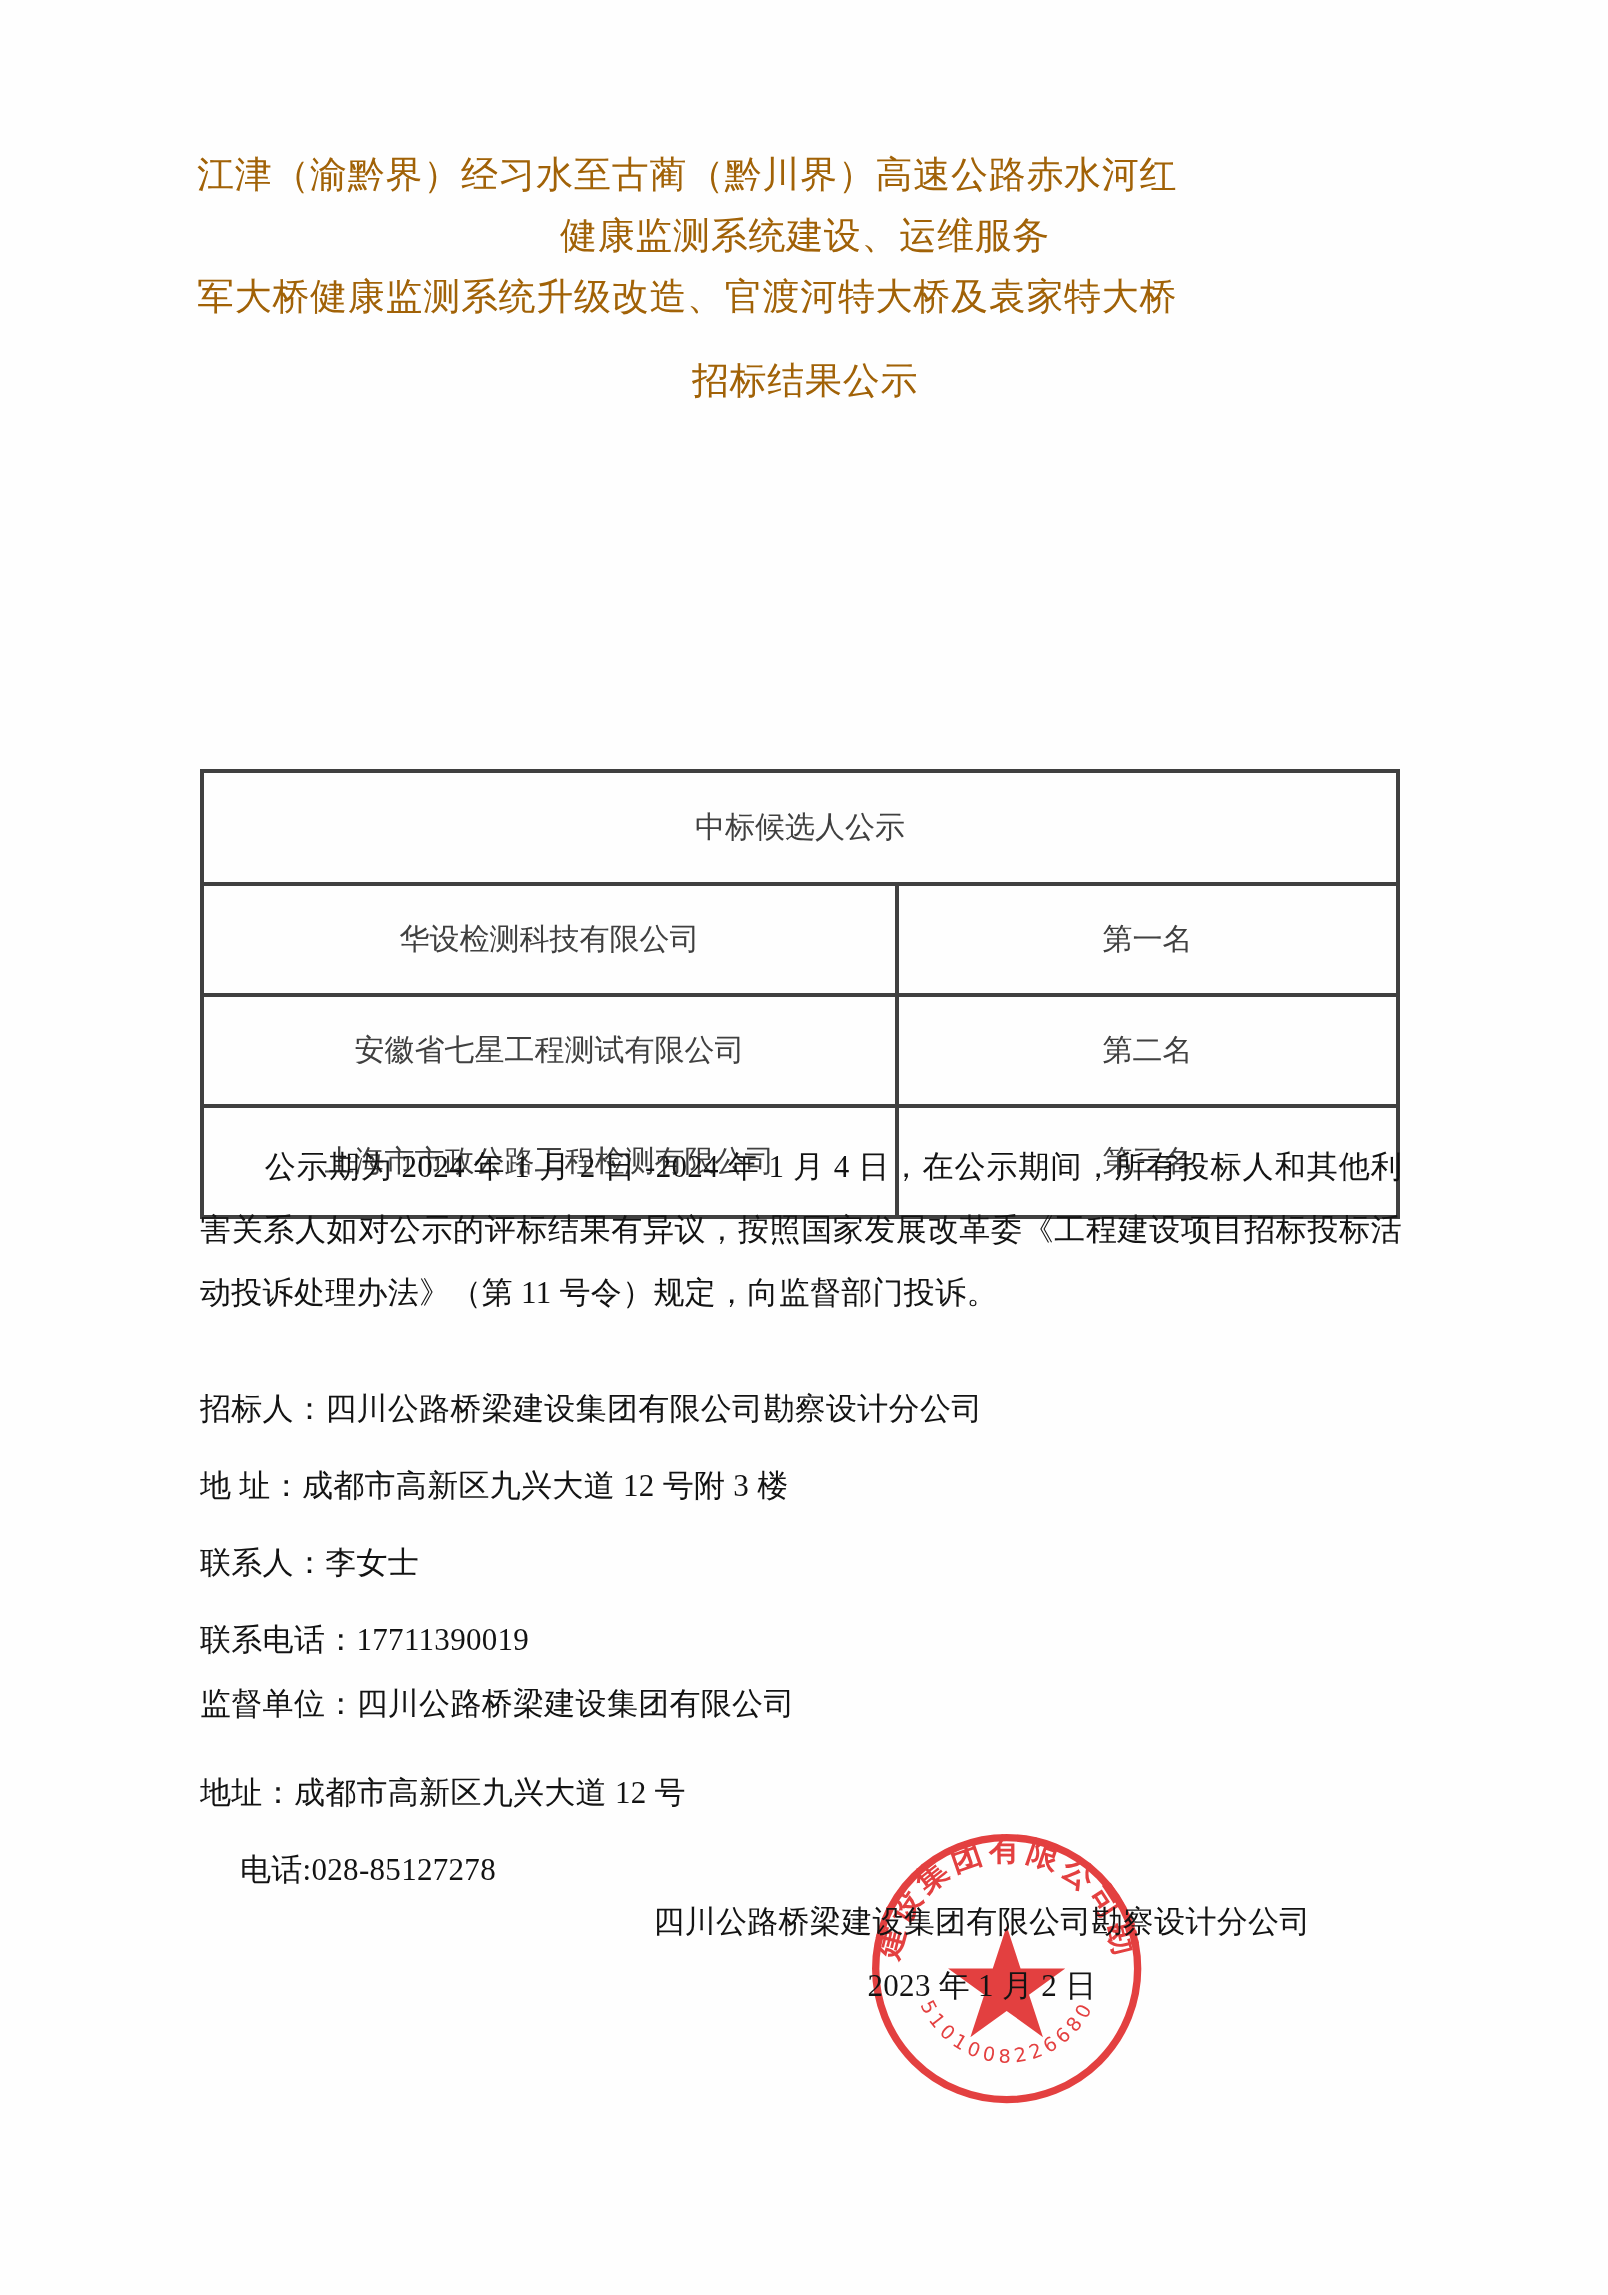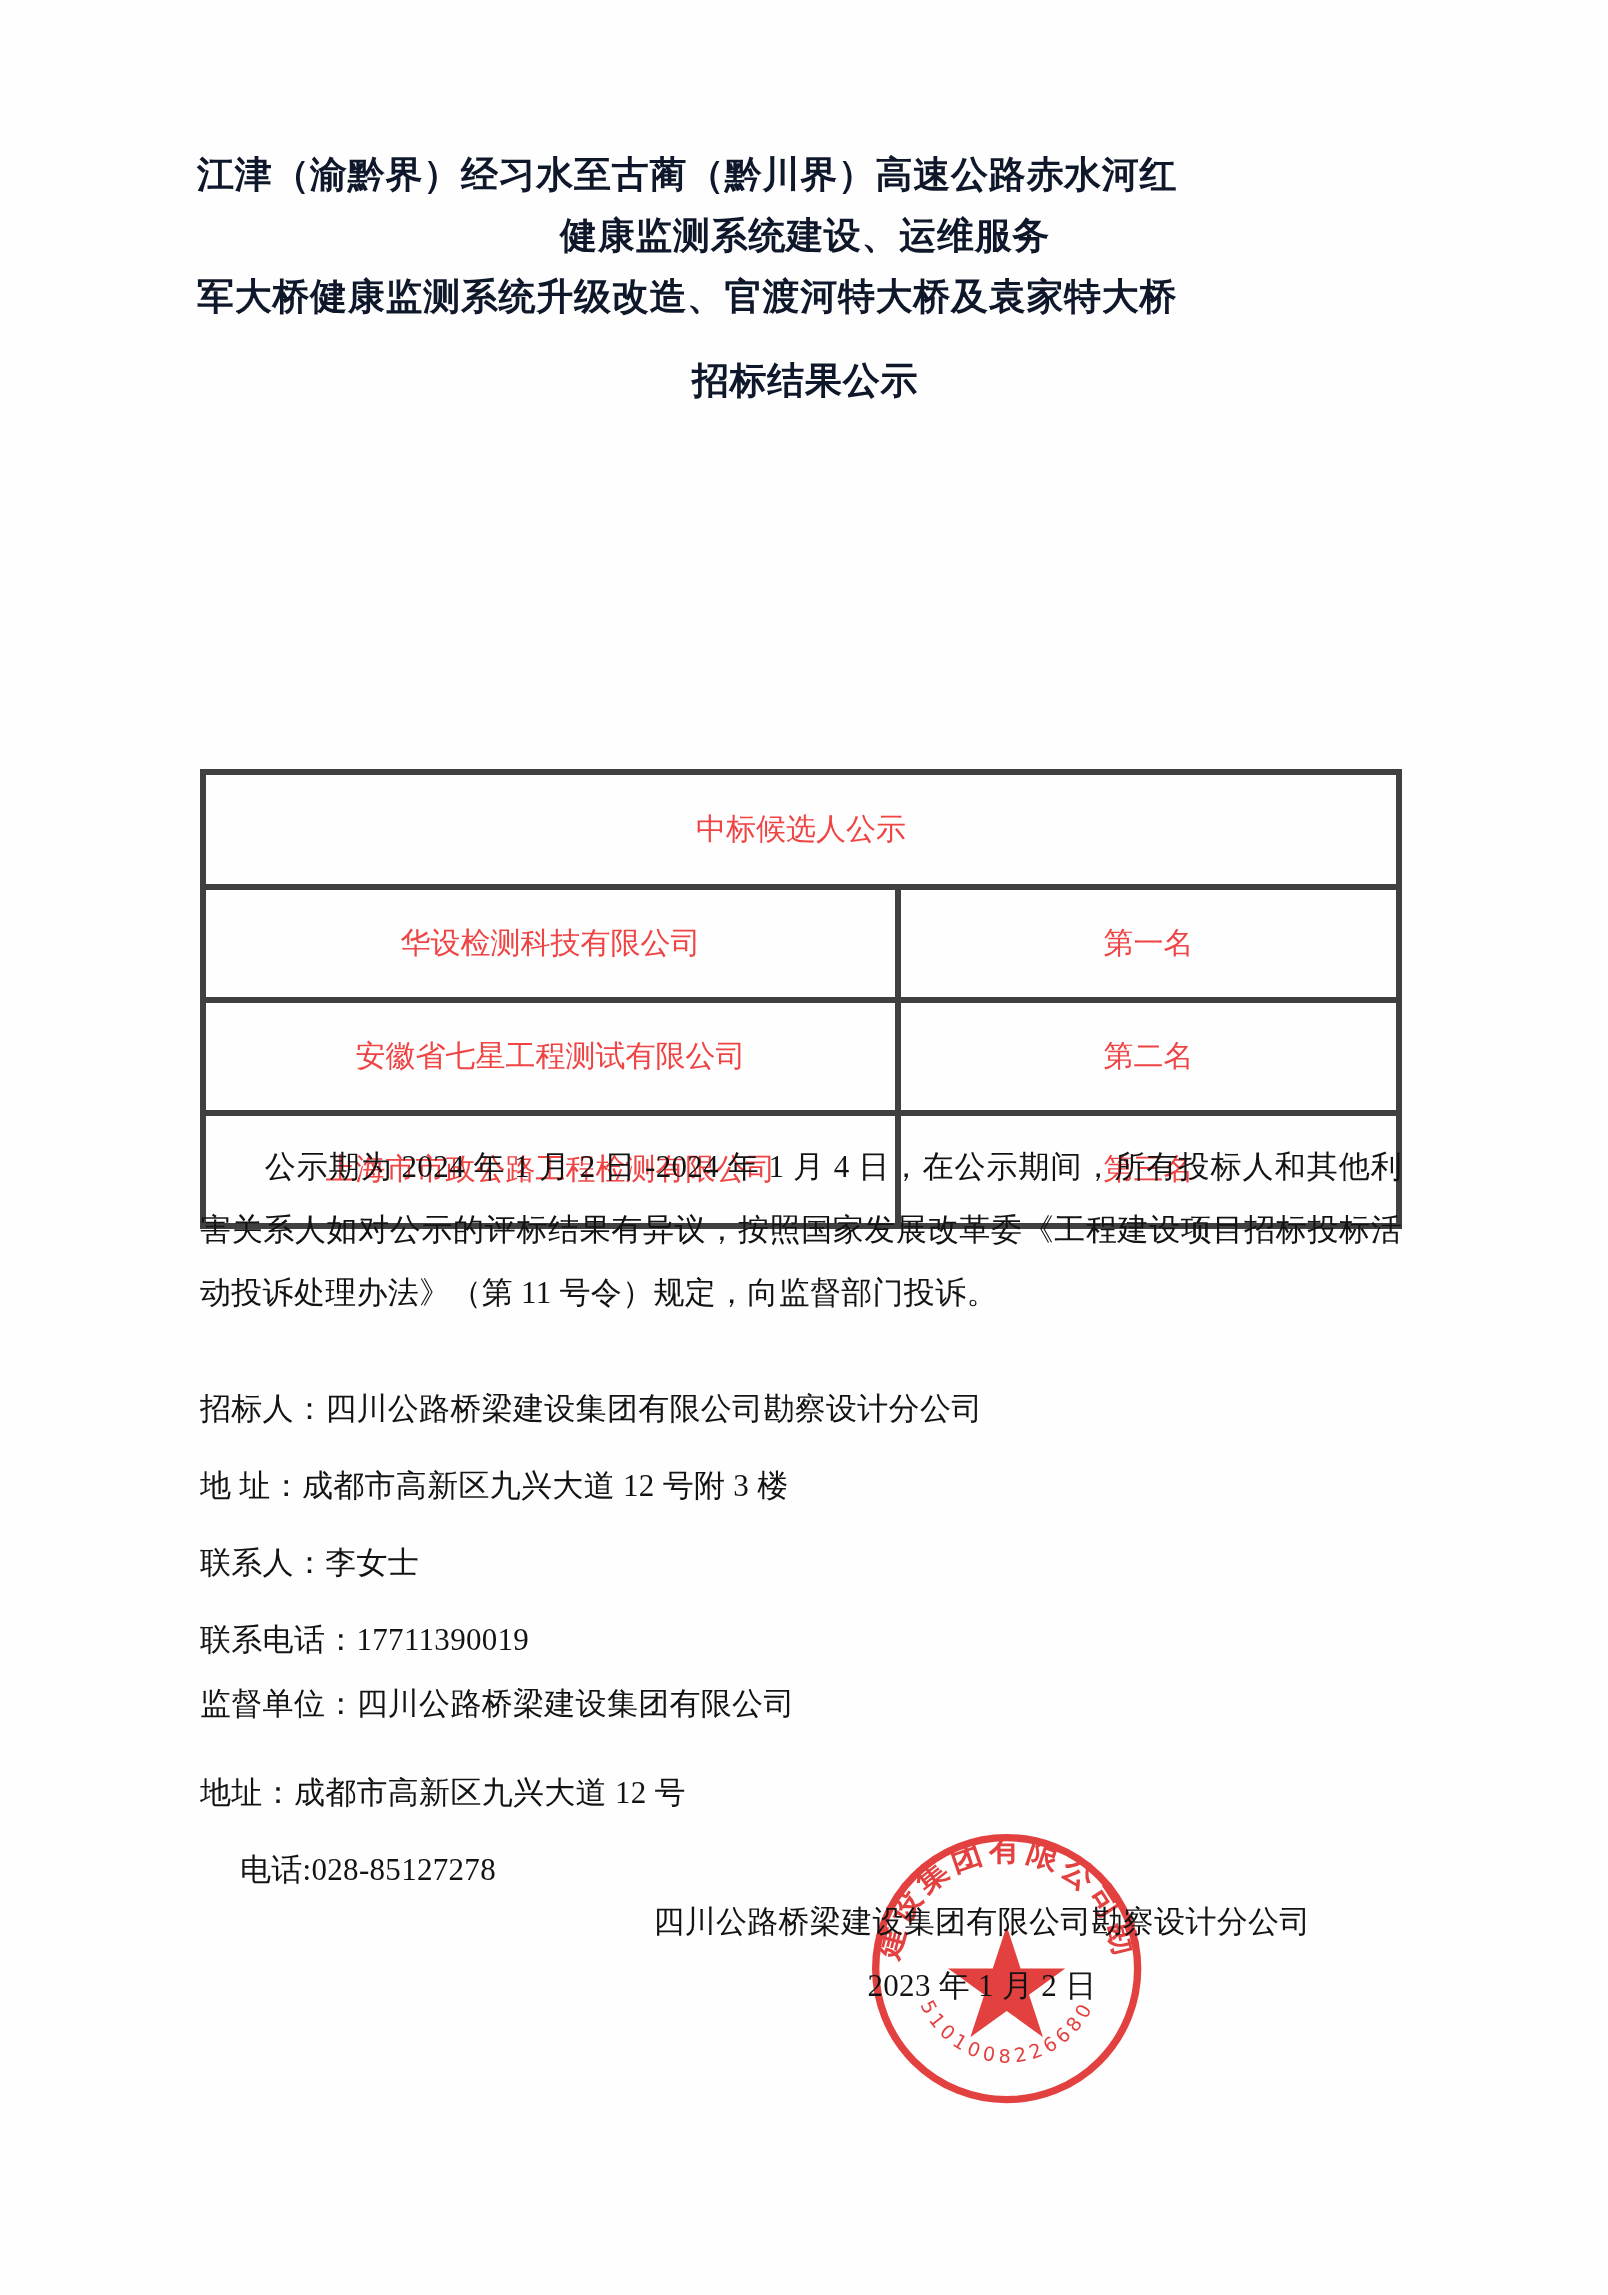--- a/index.html
+++ b/index.html
@@ -23,25 +23,25 @@
   
   .title-block {
     position: absolute;
     left: 197px;
     top: 144px;
     width: 1216px;
     text-align: center;
   }
   .title-line {
     font-family: "DejaVu Sans", "Liberation Sans", sans-serif;
-    font-weight: bold;
+    font-weight: normal;
     font-size: 37px;
     line-height: 61px;
     letter-spacing: 0.7px;
-    color: #0f172a;
+    color: #a16207;
     white-space: nowrap;
   }
   .title-line.l1, .title-line.l2 { text-align: left; }
   .title-line.l3, .title-line.l4 { text-align: center; }
   .title-line.l4 { margin-top: 23px; }
 
   
   .para {
     position: absolute;
     left: 200px;
@@ -61,24 +61,24 @@
   
   .result-table {
     position: absolute;
     left: 200px;
     top: 769px;
     width: 1196px;
     border-collapse: collapse;
     table-layout: fixed;
   }
   .result-table td {
-    border: 6px solid #404040;
+    border: 4px solid #404040;
     font-size: 30px;
     text-align: center;
-    color: #ef4444;
+    color: #404040;
     padding: 16px;
   }
   .result-table td.head-cell { height: 77px; }
   .result-table td.body-cell { height: 75px; }
   .result-table col.c1 { width: 695px; }
   .result-table col.c2 { width: 501px; }
 
   
   .contact-line {
     position: absolute;

